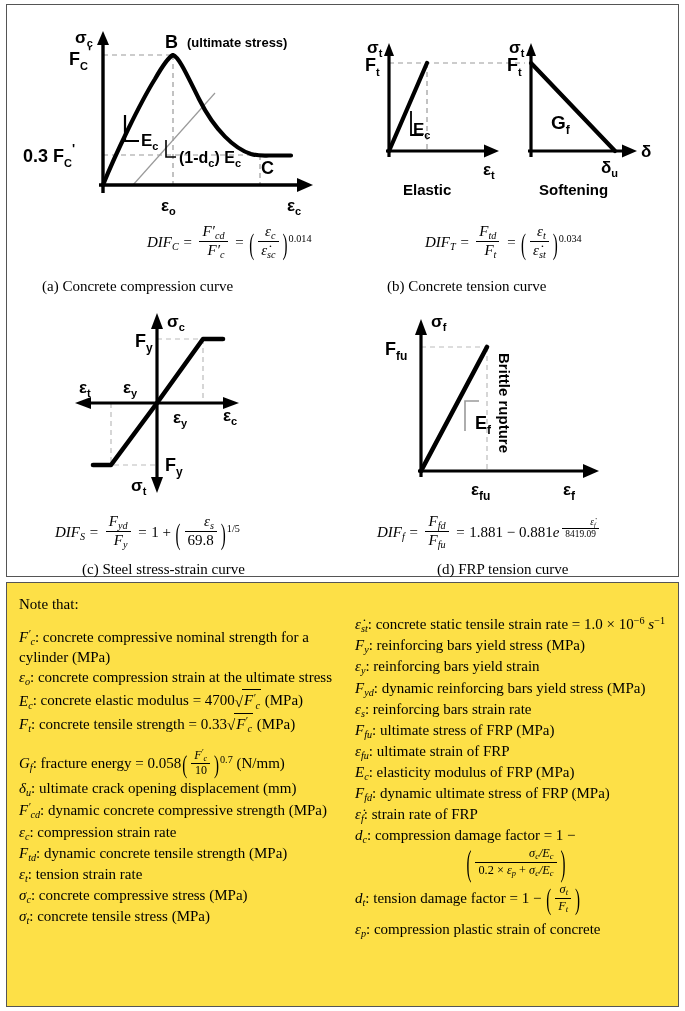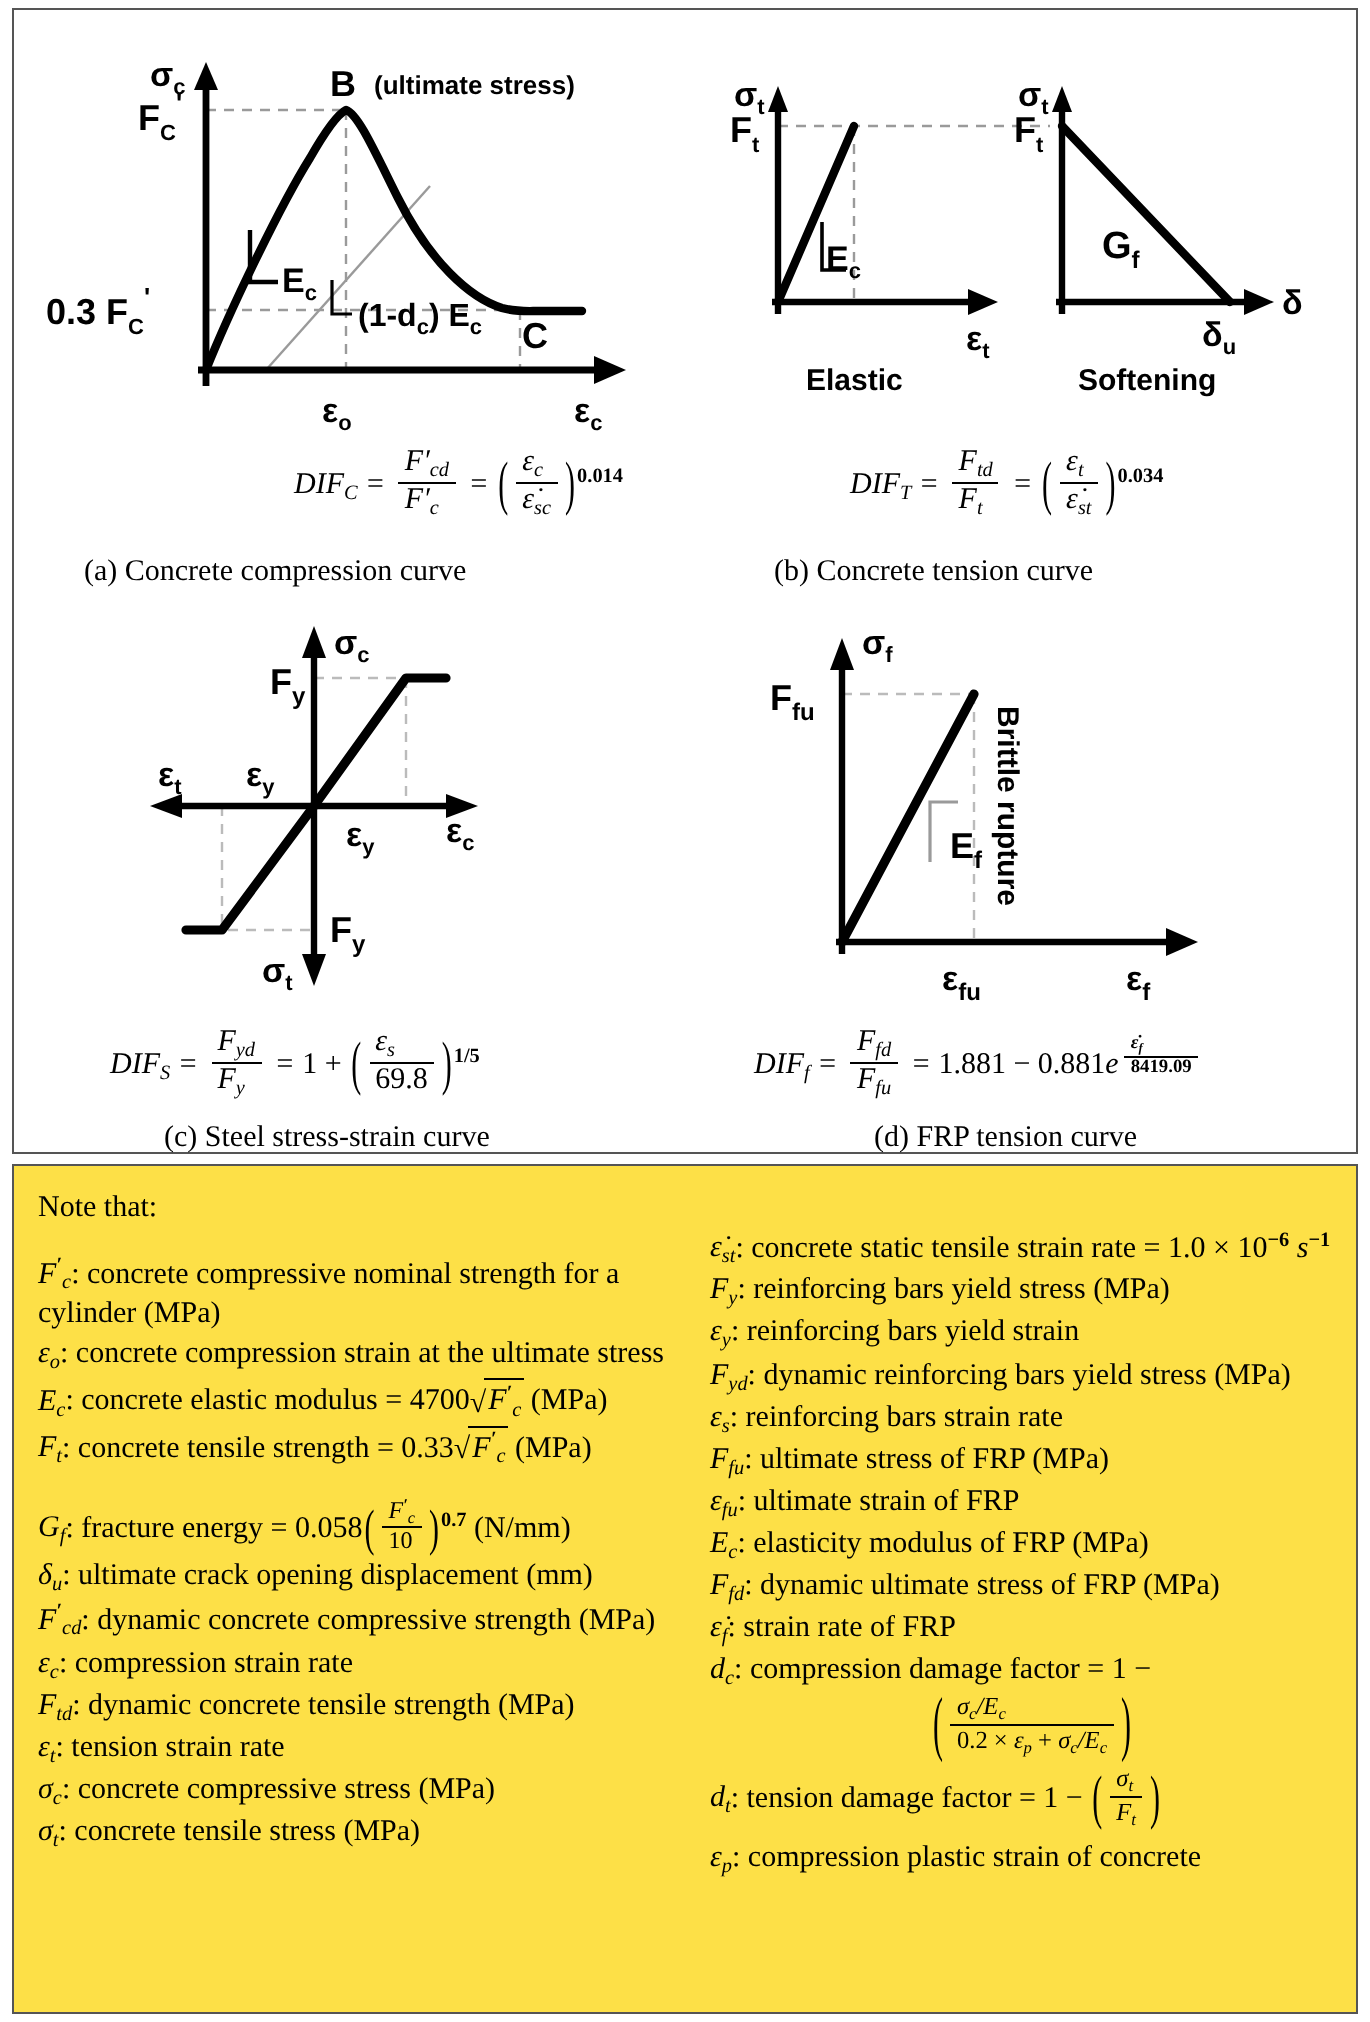--- a/index.html
+++ b/index.html
@@ -15,26 +15,26 @@
   svg{display:block;overflow:visible;}
 
   .cap{position:absolute;font-family:"Liberation Serif",serif;font-size:15px;
        white-space:nowrap;}
 
   .eq{position:absolute;font-family:"Liberation Serif",serif;font-style:italic;
       font-size:15px;white-space:nowrap;}
   .eq .up{font-style:normal;}
 
   
-  .frac{display:inline-block;vertical-align:-0.52em;text-align:left;
+  .frac{display:inline-block;vertical-align:-0.52em;text-align:right;
         margin:0 3px;}
   .frac .num{display:block;padding:0 3px;line-height:1.12;}
   .frac .den{display:block;border-top:1.1px solid #000;padding:0 3px;line-height:1.15;}
   sub{font-size:0.68em;vertical-align:-0.28em;}
-  sup{font-size:0.68em;vertical-align:0.52em;font-weight:bold;}
+  sup{font-size:0.68em;vertical-align:0.52em;}
   .big-paren{display:inline-block;transform:scaleY(2.0);font-style:normal;
     margin:0 1px;vertical-align:-0.12em;}
   .sqrt{display:inline-block;border-top:1.1px solid #000;padding:0 1px 0 2px;
     margin-left:-1px;}
   .rad{display:inline-block;font-style:normal;vertical-align:-0.05em;}
 
   .notes-col{position:absolute;top:12px;font-size:15px;line-height:1.30;}
   .notes-col.left{left:12px;width:318px;}
   .notes-col.right{left:348px;width:322px;}
   .note-line{margin:0 0 1px 0;font-style:normal;}

